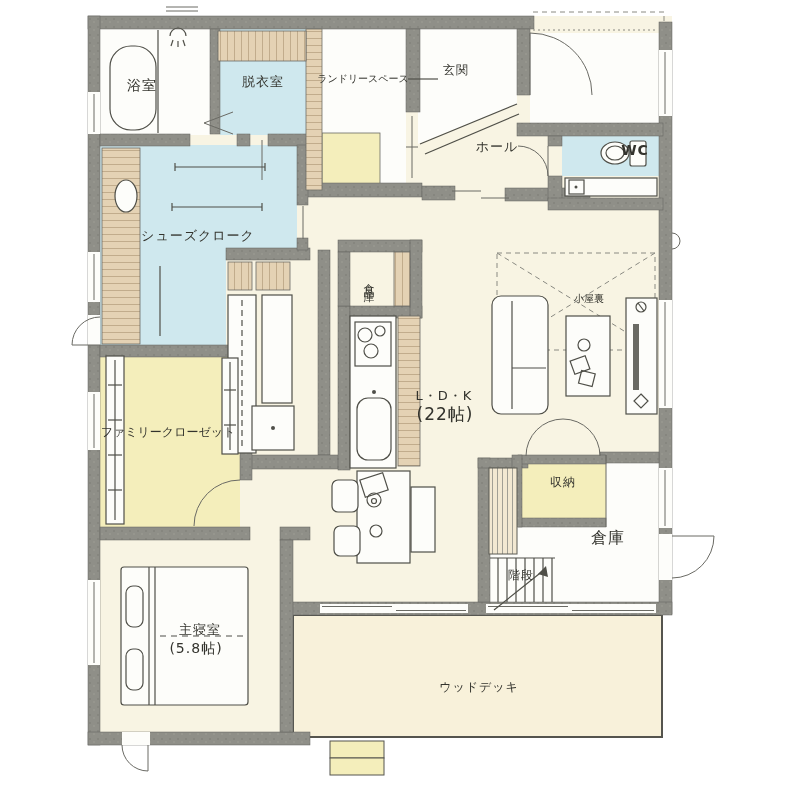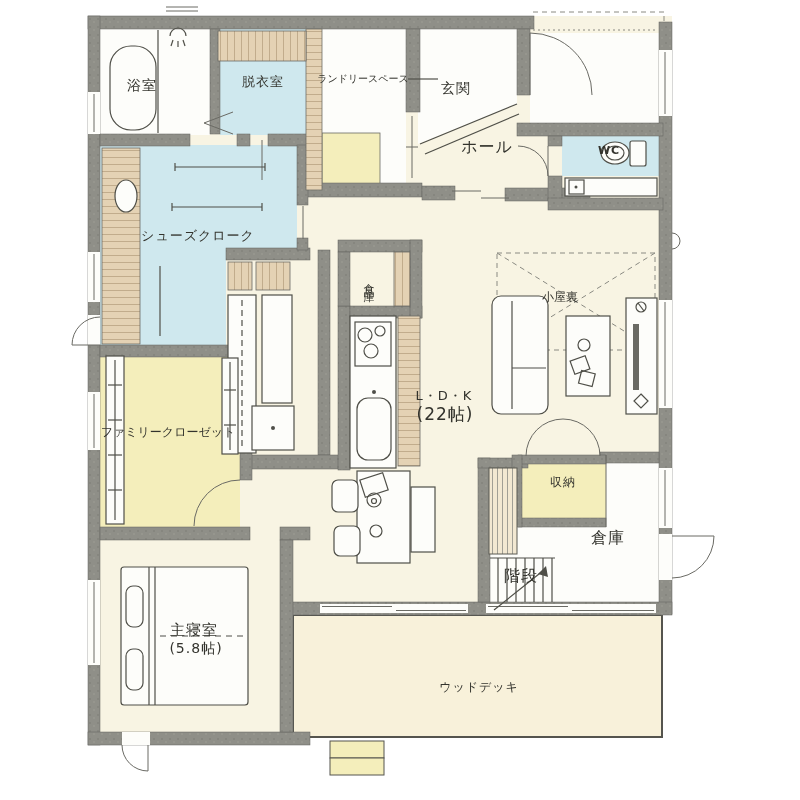--- a/index.html
+++ b/index.html
@@ -320,29 +320,29 @@
   <g class="dsh">
     <path d="M533 12 H664 V22"></path>
     <line x1="533" y1="30" x2="658" y2="30" stroke-dasharray="2 3"></line>
   </g>
   <line class="fur" x1="408" y1="79" x2="438" y2="79"></line>
 </svg>
 
 <div class="lbl" style="left:142px;top:86px;font-size:14px">浴室</div>
 <div class="lbl" style="left:263px;top:82px;font-size:13px">脱衣室</div>
 <div class="lbl" style="left:363px;top:78px;font-size:10px;letter-spacing:0">ランドリースペース</div>
-<div class="lbl" style="left:456px;top:89px;font-size:14px">玄関</div>
-<div class="lbl" style="left:487px;top:147px;font-size:16px">ホール</div>
-<div class="lbl" style="left:609px;top:151px;font-size:11px;font-weight:bold">WC</div>
+<div class="lbl" style="left:456px;top:71px;font-size:12px">玄関</div>
+<div class="lbl" style="left:497px;top:147px;font-size:13px">ホール</div>
+<div class="lbl" style="left:635px;top:151px;font-size:14px;font-weight:bold">WC</div>
 <div class="lbl" style="left:198px;top:236px;font-size:13px">シューズクローク</div>
 <div class="lbl v" style="left:368px;top:280px;font-size:11px">食品庫</div>
 <div class="lbl" style="left:444px;top:396px;font-size:13px">L・D・K</div>
 <div class="lbl" style="left:445px;top:414px;font-size:17px">(22帖)</div>
-<div class="lbl" style="left:560px;top:298px;font-size:12px;letter-spacing:0">小屋裏</div>
+<div class="lbl" style="left:589px;top:298px;font-size:10px;letter-spacing:0">小屋裏</div>
 <div class="lbl" style="left:168px;top:433px;font-size:12px;letter-spacing:0">ファミリークローゼット</div>
 <div class="lbl" style="left:563px;top:483px;font-size:12px">収納</div>
 <div class="lbl" style="left:608px;top:538px;font-size:16px">倉庫</div>
-<div class="lbl" style="left:521px;top:576px;font-size:16px">階段</div>
-<div class="lbl" style="left:194px;top:630px;font-size:15px">主寝室</div>
+<div class="lbl" style="left:521px;top:576px;font-size:12px">階段</div>
+<div class="lbl" style="left:200px;top:630px;font-size:13px">主寝室</div>
 <div class="lbl" style="left:196px;top:649px;font-size:14px">(5.8帖)</div>
 <div class="lbl" style="left:479px;top:688px;font-size:12px">ウッドデッキ</div>
 
 </div>
 
 </body></html>

